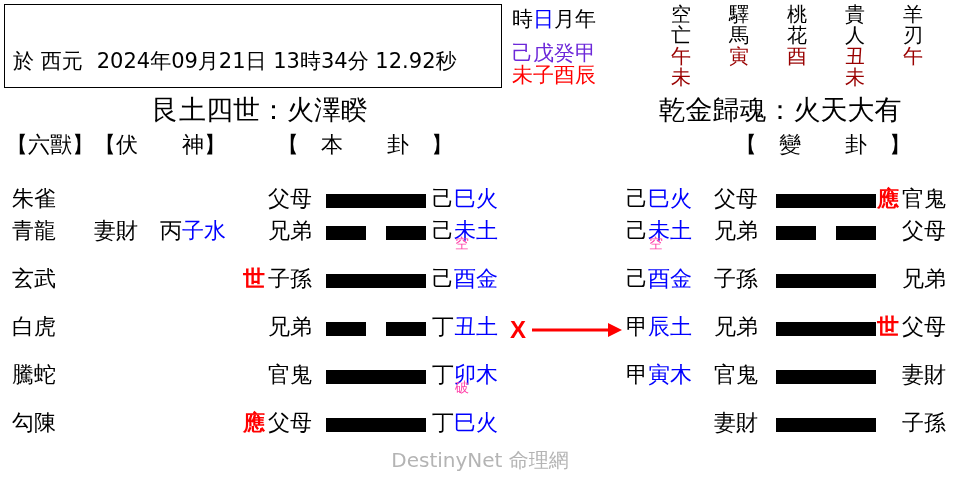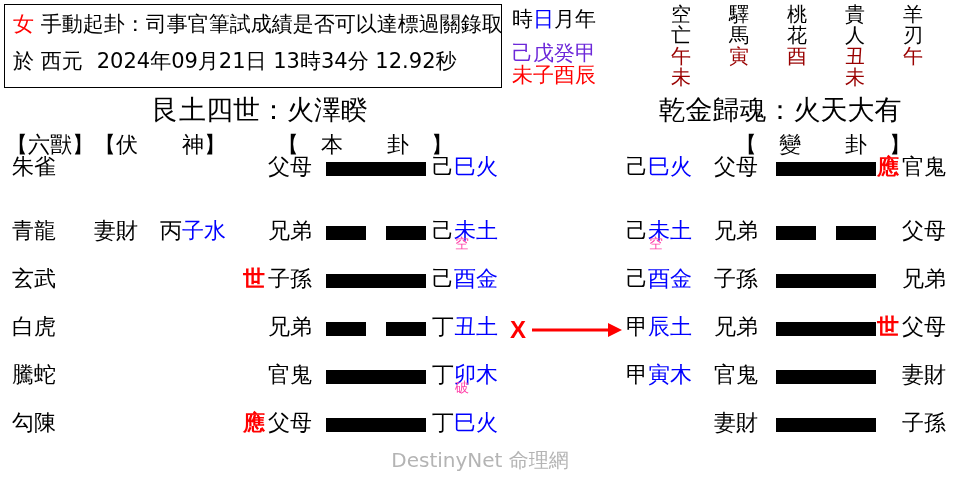--- a/index.html
+++ b/index.html
@@ -181,23 +181,20 @@
     font-size: 20px;
     line-height: 20px;
     color: #b4b4b4;
     white-space: nowrap;
   }
 </style>
 </head>
 <body>
 
 <div id="header-box">
-  <div class="hdr-line" id="hdr-line-1">
-    <span class="red">女</span><span class="black"> 手動起卦：司事官筆試成績是否可以達標過關錄取</span>
-  </div>
   <div class="hdr-line" id="hdr-line-2">
     <span class="black">於 西元</span><span class="black" style="display:inline-block;width:14px;"></span><span class="black">2024年09月21日   13時34分 12.92秒</span>
   </div>
 </div>
 
 <div id="pillars">
   <div id="pillar-labels">
     <span>時</span><span class="blue">日</span><span>月</span><span>年</span>
   </div>
   <div id="pillar-stems">己戊癸甲</div>
@@ -232,21 +229,21 @@
 
 <div class="hexname" id="hexname-orig">艮土四世：火澤睽</div>
 <div class="hexname" id="hexname-chg">乾金歸魂：火天大有</div>
 
 <div class="colhdr" id="colhdr-beasts">【六獸】</div>
 <div class="colhdr" id="colhdr-fushen">【伏　　神】</div>
 <div class="colhdr" id="colhdr-benkua">【　本　　卦　】</div>
 <div class="colhdr" id="colhdr-biankua">【　變　　卦　】</div>
 
 <div id="rows-container">
-    <div class="row" style="top: 146px; text-decoration: underline;">
+    <div class="row" style="top: 178px; text-decoration: underline;">
       <div class="cell c-beast">朱雀</div>
       <div class="cell c-fushen-type"></div>
       <div class="cell c-shiying-l"></div>
       <div class="cell c-liuqin-l">父母</div>
       <div class="yao-l">
         <div class="bar-full"></div>
       </div>
       <div class="cell c-gz-l"><span class="black">己</span><span class="blue">巳火</span></div>
       <div class="cell c-gz-r"><span class="black">己</span><span class="blue">巳火</span></div>
       <div class="cell c-liuqin-r">父母</div>

